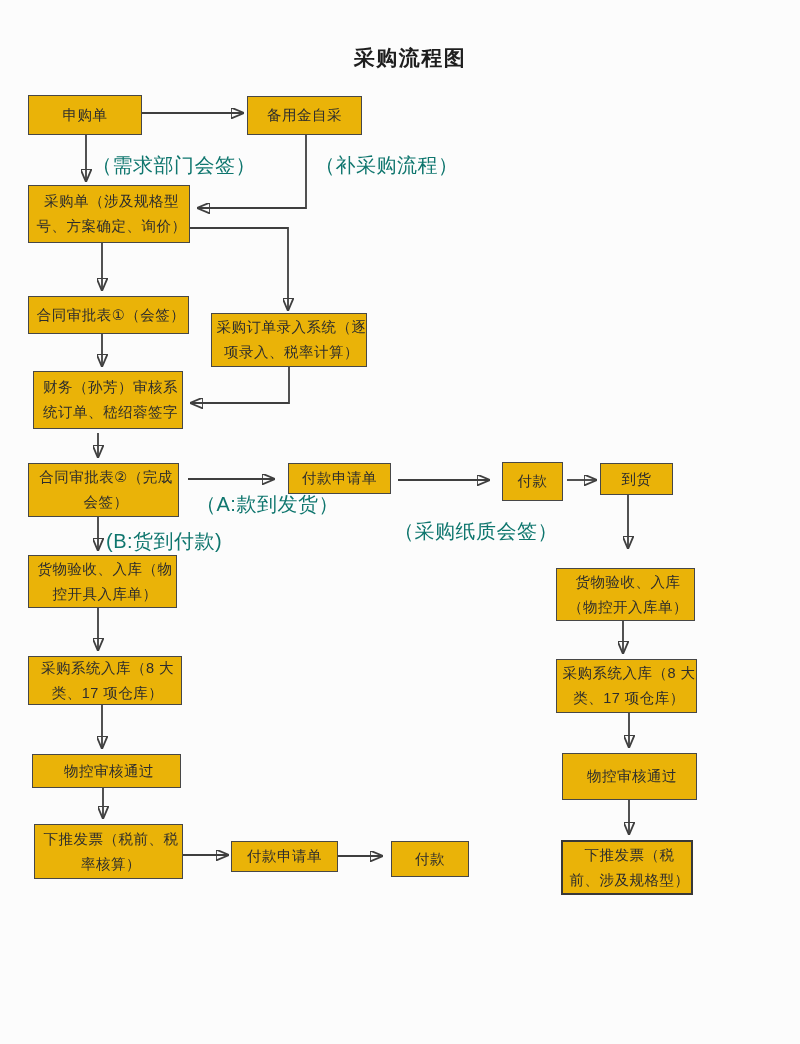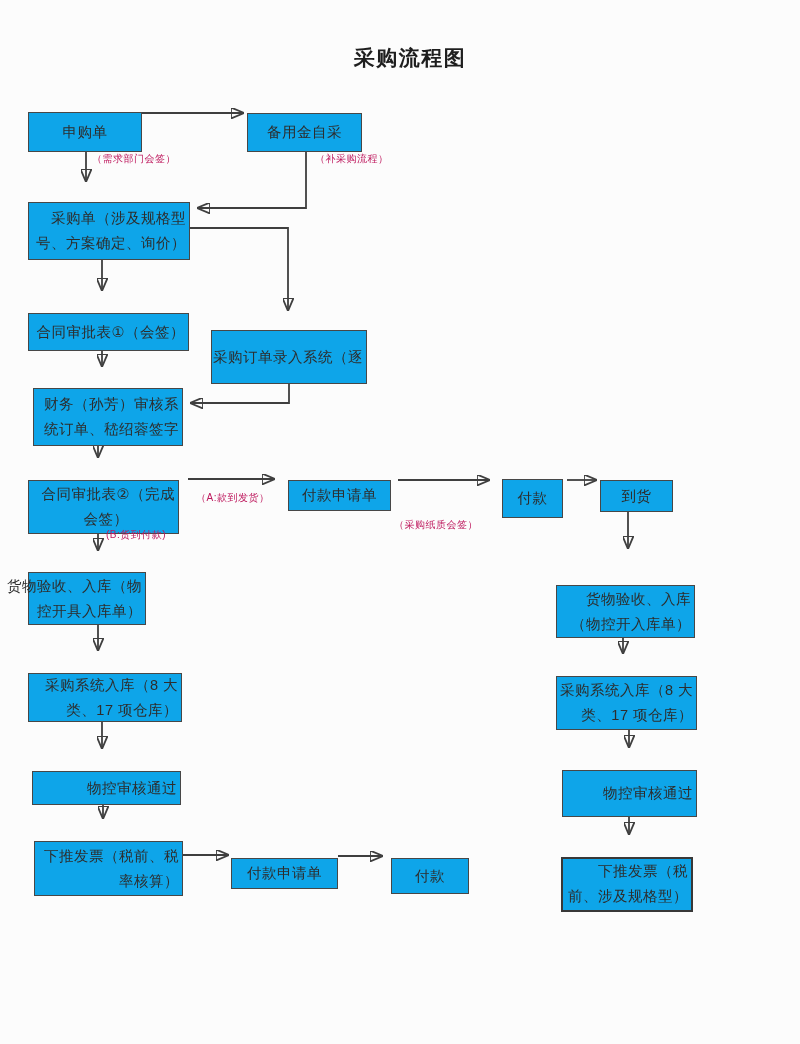--- a/index.html
+++ b/index.html
@@ -13,32 +13,32 @@
   .canvas{position:absolute;inset:0;}
   .title{
     position:absolute;top:44px;left:0;width:100%;
     text-align:center;text-indent:20px;
     font-size:21px;font-weight:bold;letter-spacing:1.5px;color:#1e1e1e;
   }
   .edges{position:absolute;left:0;top:0;width:800px;height:1044px;pointer-events:none;}
   .edges path{stroke:#3f3f3f;stroke-width:1.8;fill:none;}
   .node{
     position:absolute;box-sizing:border-box;
-    border:1.5px solid #474747;background:#0ea5e9;
+    border:1.5px solid #474747;background:#eab308;
     display:flex;flex-direction:column;justify-content:center;
-    font-size:14.5px;letter-spacing:.5px;line-height:25px;margin-top:17px;
+    font-size:14.5px;letter-spacing:.5px;line-height:25px;
   }
   .node .ln{white-space:nowrap;}
   .node.center{align-items:center;text-align:center;}
-  .node.left{align-items:flex-end;text-align:left;padding-left:8px;padding-right:3px;}
+  .node.left{align-items:center;text-align:left;padding-left:8px;padding-right:3px;}
   .node .c2{align-self:stretch;text-align:center;}
-  .node.thick{border-width:2px;border-color:#383838;font-family:Liberation Mono, monospace;}
+  .node.thick{border-width:2px;border-color:#383838;}
   .elabel{
-    position:absolute;font-size:10px;letter-spacing:.5px;
-    color:#be185d;white-space:nowrap;
+    position:absolute;font-size:20px;letter-spacing:.5px;
+    color:#0f766e;white-space:nowrap;
   }
 </style>
 </head>
 <body>
 
 <div class="canvas">
 
   <div class="title">采购流程图</div>
 
   <svg class="edges" viewBox="0 0 800 1044">
@@ -79,41 +79,42 @@
 
   <div class="node left" style="left:28px;top:185px;width:162px;height:58px">
     <span class="ln">采购单（涉及规格型</span>
     <span class="ln">号、方案确定、询价）</span>
   </div>
   <div class="node left" style="left:28px;top:296px;width:161px;height:38px">
     <span class="ln">合同审批表①（会签）</span>
   </div>
   <div class="node left" style="left:211px;top:313px;width:156px;height:54px">
     <span class="ln">采购订单录入系统（逐</span>
+    <span class="ln">项录入、税率计算）</span>
   </div>
   <div class="node left" style="left:33px;top:371px;width:150px;height:58px">
     <span class="ln">财务（孙芳）审核系</span>
     <span class="ln">统订单、嵇绍蓉签字</span>
   </div>
   <div class="node left" style="left:28px;top:463px;width:151px;height:54px">
     <span class="ln">合同审批表②（完成</span>
     <span class="ln c2">会签）</span>
   </div>
 
   <div class="node center" style="left:288px;top:463px;width:103px;height:31px">
     <span class="ln">付款申请单</span>
   </div>
   <div class="node center" style="left:502px;top:462px;width:61px;height:39px">
     <span class="ln">付款</span>
   </div>
   <div class="node center" style="left:600px;top:463px;width:73px;height:32px">
     <span class="ln">到货</span>
   </div>
 
-  <div class="node left" style="left:28px;top:555px;width:118px;height:53px">
+  <div class="node left" style="left:28px;top:555px;width:149px;height:53px">
     <span class="ln">货物验收、入库（物</span>
     <span class="ln">控开具入库单）</span>
   </div>
   <div class="node left" style="left:28px;top:656px;width:154px;height:49px">
     <span class="ln">采购系统入库（8 大</span>
     <span class="ln">类、17 项仓库）</span>
   </div>
   <div class="node left" style="left:32px;top:754px;width:149px;height:34px">
     <span class="ln">物控审核通过</span>
   </div>

